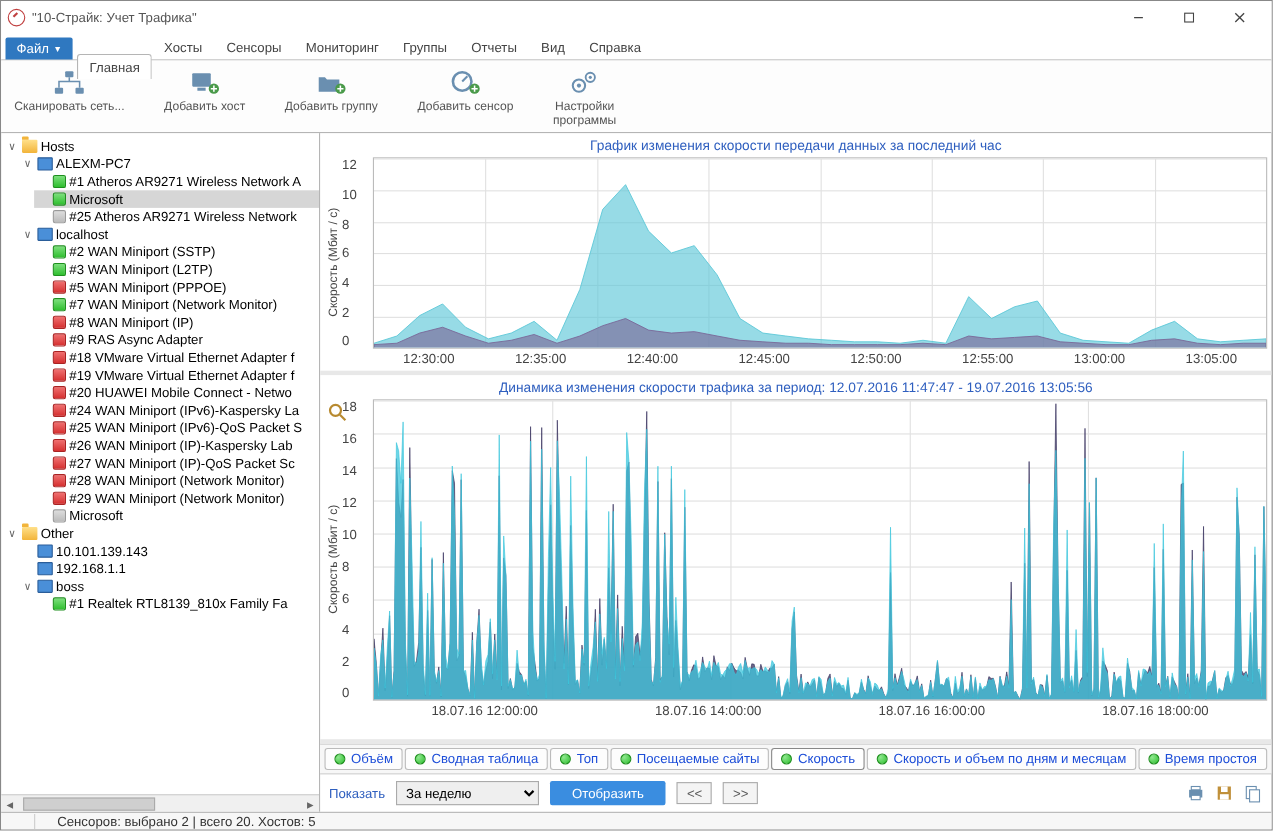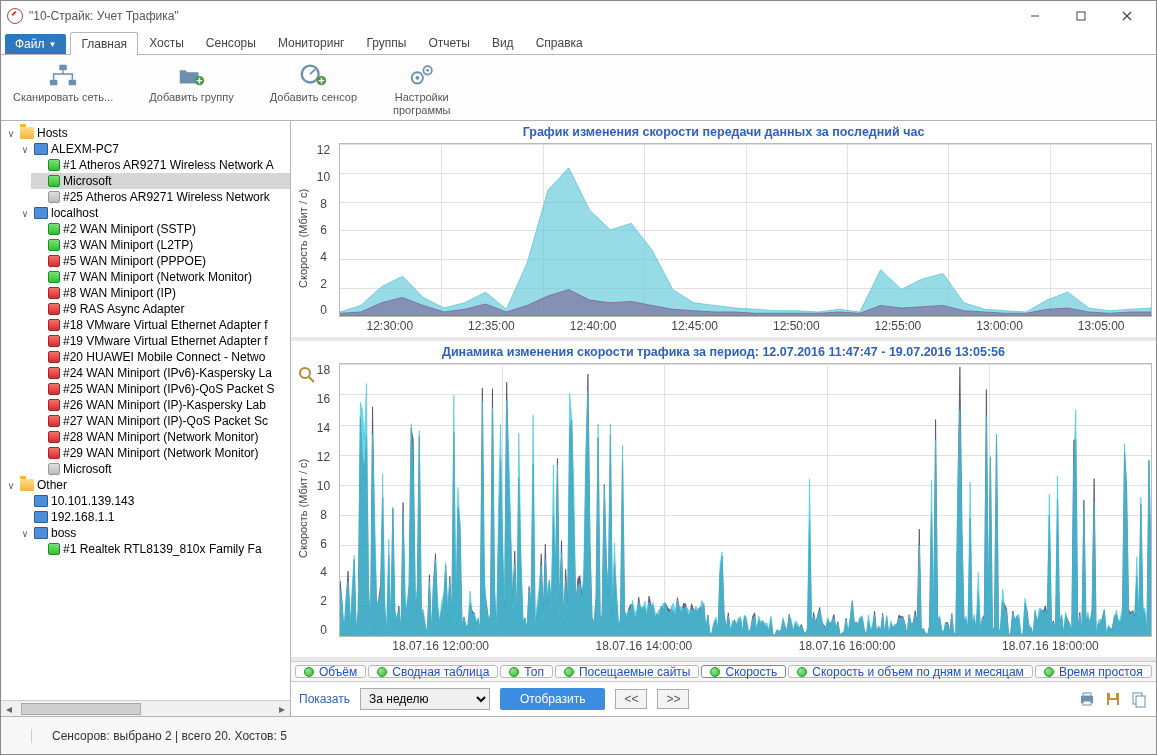--- a/index.html
+++ b/index.html
@@ -12,21 +12,21 @@
 .titlebar .title { color: #555; }
 .titlebar .win-controls { margin-left: auto; display: flex; }
 .titlebar .win-btn { width: 46px; height: 30px; display:flex; align-items:center; justify-content:center; color:#444; }
 .titlebar .win-btn svg { width:10px; height:10px; }
 
 
 .ribbon-tabs { display: flex; align-items: flex-end; height: 24px; background: #fff; padding-left: 4px; border-bottom: 1px solid #b5b5b5; }
 .file-btn { background: #2f78c0; color:#fff; padding: 3px 10px; border-radius: 2px 2px 0 0; margin-right: 4px; display:flex; align-items:center; gap:4px; }
 .file-btn .caret { font-size:8px; }
 .rtab { padding: 4px 10px; color:#444; border: 1px solid transparent; border-bottom: none; cursor:pointer; }
-.rtab.active { background:#fff; border-color:#b5b5b5; border-radius: 3px 3px 0 0; position:relative; top:1px; }
+.rtab.active { background:#fff; border-color:#b5b5b5; border-radius: 3px 3px 0 0; position:relative; top:18px; }
 
 
 .toolbar { display:flex; border-bottom:1px solid #b5b5b5; padding: 4px 8px 2px; gap: 28px; background:#fdfdfd; }
 .tool-btn { display:flex; flex-direction:column; align-items:center; gap:2px; color:#555; cursor:pointer; padding:2px 4px; }
 .tool-btn .ticon { width:36px; height:28px; display:flex; align-items:center; justify-content:center; }
 .tool-btn .ticon svg { width:30px; height:26px; }
 .tool-btn span { font-size: 11px; text-align:center; line-height:1.15; }
 
 
 .main { flex:1; display:flex; min-height:0; }
@@ -46,27 +46,27 @@
 .sens.red   { background: linear-gradient(#f07070,#d53030); border:1px solid #a22; }
 .sens.gray  { background: linear-gradient(#ddd,#bbb); border:1px solid #999; }
 .tree-scroll { height:16px; background:#f0f0f0; border-top:1px solid #ccc; display:flex; align-items:center; }
 .tree-scroll .thumb { width:120px; height:12px; background:#cfcfcf; border:1px solid #aaa; margin-left:4px; }
 .tree-scroll .arrow { width:16px; text-align:center; color:#666; }
 .tree-scroll .spacer { flex:1; }
 
 
 .right-pane { flex:1; display:flex; flex-direction:column; min-width:0; }
 .chart-box { border-bottom: 4px solid #e8e8e8; padding: 2px 4px 4px 4px; position:relative; }
-.chart-title { text-align:center; color:#2f5fbf; font-weight:bold; font-size:12.5px; padding:2px 0 4px; }
+.chart-title { text-align:center; color:#2f5fbf; font-weight:normal; font-size:12.5px; padding:2px 0 4px; }
 .chart-area { display:flex; height: 190px; }
 .chart-area.big { height: 290px; }
 .yaxis-label { writing-mode: vertical-rl; transform: rotate(180deg); font-size:11px; color:#444; padding:0 2px; text-align:center; }
 .plot-wrap { flex:1; display:flex; flex-direction:column; }
 .plot-body { flex:1; display:flex; }
-.yticks { width:28px; display:flex; flex-direction:column; justify-content:space-between; align-items:center; padding-right:3px; color:#444; font-size:11px; }
+.yticks { width:28px; display:flex; flex-direction:column; justify-content:space-between; align-items:flex-start; padding-right:3px; color:#444; font-size:11px; }
 .plot { flex:1; border:1px solid #bbb; position:relative; background:#fff; overflow:hidden; }
 .grid-h, .grid-v { position:absolute; background:#e0e0e0; }
 .grid-h { left:0; right:0; height:1px; }
 .grid-v { top:0; bottom:0; width:1px; }
 .plot svg { position:absolute; inset:0; width:100%; height:100%; }
 .xticks { display:flex; padding-left:28px; color:#444; font-size:11px; padding-top:2px; }
 .xticks span { flex:1; text-align:center; white-space:nowrap; }
 .zoom-icon { position:absolute; left:6px; top:24px; width:20px; height:20px; }
 
 
@@ -78,21 +78,21 @@
 
 .footer-ctrl { display:flex; align-items:center; gap:10px; padding:6px 8px; border-top:1px solid #ccc; }
 .footer-ctrl .lbl { color:#2f5fbf; font-weight:normal; }
 .footer-ctrl select { width:130px; height:22px; border:1px solid #aaa; padding:1px 4px; }
 .footer-ctrl .btn { background:#3a8de0; color:#fff; padding:4px 20px; border-radius:2px; border:none; }
 .footer-ctrl .nav-btn { border:1px solid #aaa; background:#f4f4f4; padding:2px 8px; color:#555; }
 .footer-ctrl .right-icons { margin-left:auto; display:flex; gap:8px; }
 .footer-ctrl .ico { width:18px; height:18px; display:flex; align-items:center; justify-content:center; }
 
 
-.statusbar { height:38px; border-top:1px solid #b5b5b5; background:#f7f7f7; display:flex; align-items:center; padding:0 10px; color:#333; }
+.statusbar { height:16px; border-top:1px solid #b5b5b5; background:#f7f7f7; display:flex; align-items:center; padding:0 10px; color:#333; }
 .statusbar .sep { width:1px; height:14px; background:#ccc; margin:0 20px; }
 </style>
 </head>
 <body>
 
 <div class="titlebar">
   <div class="app-icon"></div>
   <div class="title">"10-Страйк: Учет Трафика"</div>
   <div class="win-controls">
     <div class="win-btn">
@@ -133,20 +133,31 @@
   <div class="tool-btn">
     <div class="ticon">
         <svg viewBox="0 0 32 26">
           <rect x="12" y="2" width="8" height="6" fill="#6a8fb0" rx="1"></rect>
           <rect x="2" y="18" width="8" height="6" fill="#6a8fb0" rx="1"></rect>
           <rect x="22" y="18" width="8" height="6" fill="#6a8fb0" rx="1"></rect>
           <path d="M16 8 v4 M16 12 h-10 v6 M16 12 h10 v6" stroke="#6a8fb0" stroke-width="1.5" fill="none"></path>
         </svg>
       </div>
     <span>Сканировать сеть...</span>
+  </div>
+  <div class="tool-btn">
+    <div class="ticon">
+        <svg viewBox="0 0 32 26">
+          <rect x="4" y="4" width="18" height="13" fill="#6a8fb0" rx="1"></rect>
+          <rect x="9" y="18" width="8" height="3" fill="#6a8fb0"></rect>
+          <circle cx="25" cy="19" r="5" fill="#4a9a4a"></circle>
+          <path d="M25 16 v6 M22 19 h6" stroke="#fff" stroke-width="1.5"></path>
+        </svg>
+      </div>
+    <span>Добавить хост</span>
   </div>
   <div class="tool-btn">
     <div class="ticon">
         <svg viewBox="0 0 32 26">
           <path d="M4 8 h6 l2 2 h12 v12 h-20 z" fill="#6a8fb0"></path>
           <circle cx="25" cy="19" r="5" fill="#4a9a4a"></circle>
           <path d="M25 16 v6 M22 19 h6" stroke="#fff" stroke-width="1.5"></path>
         </svg>
       </div>
     <span>Добавить группу</span>

